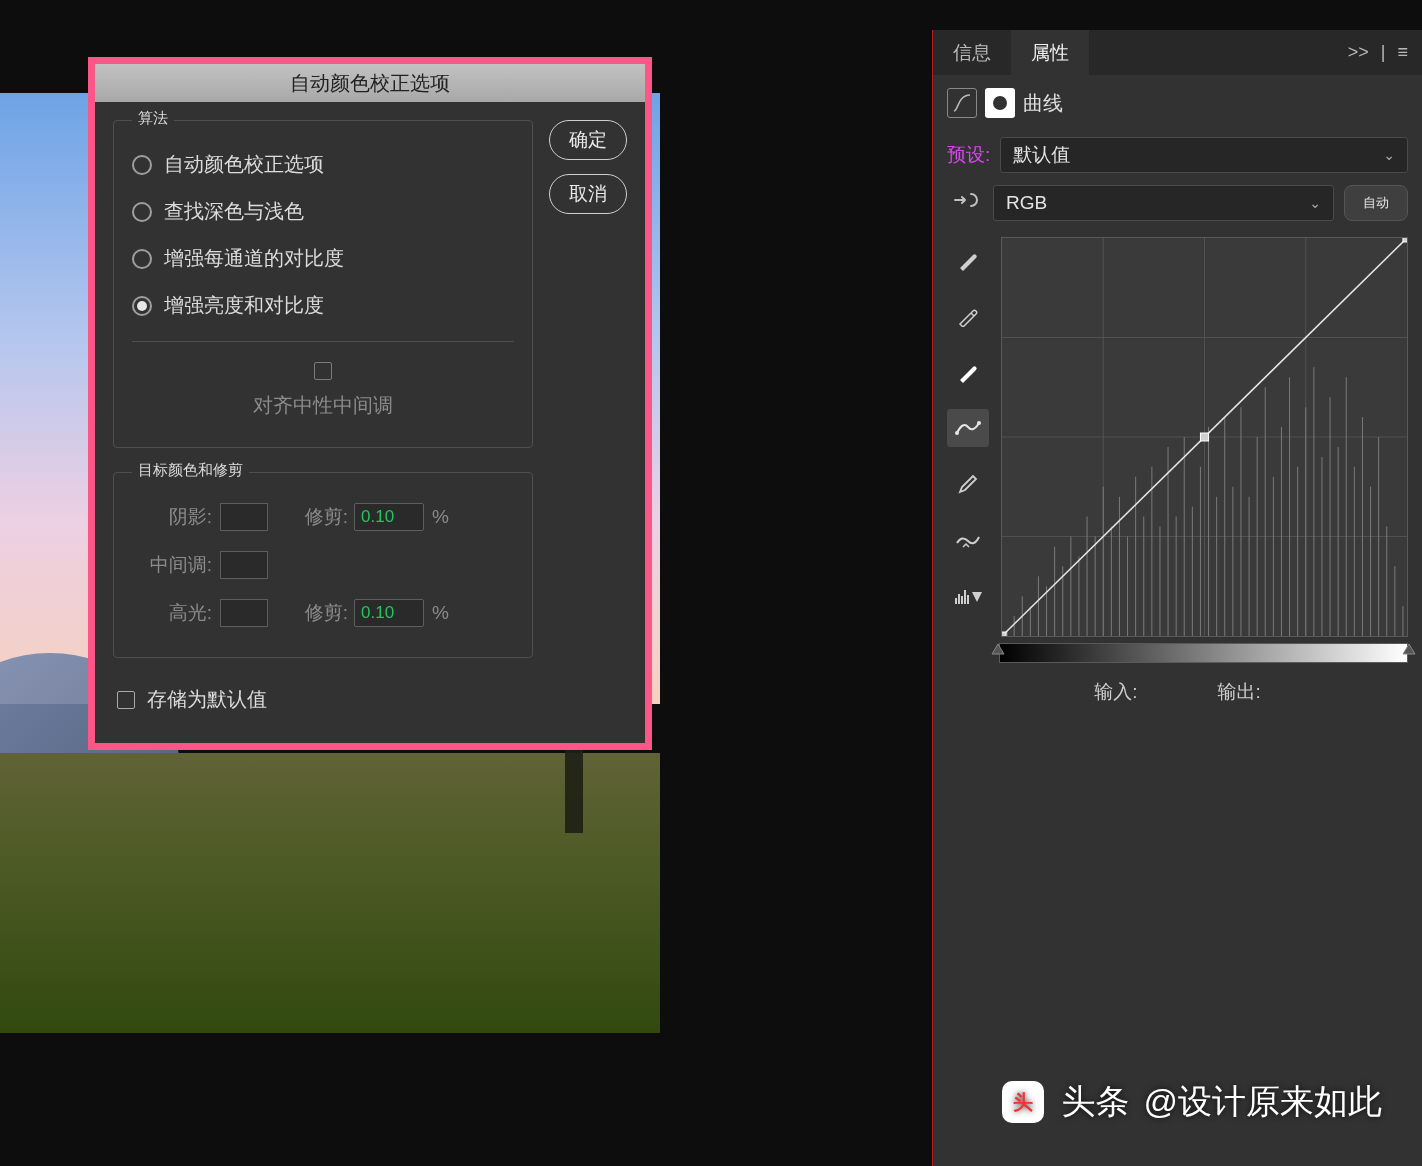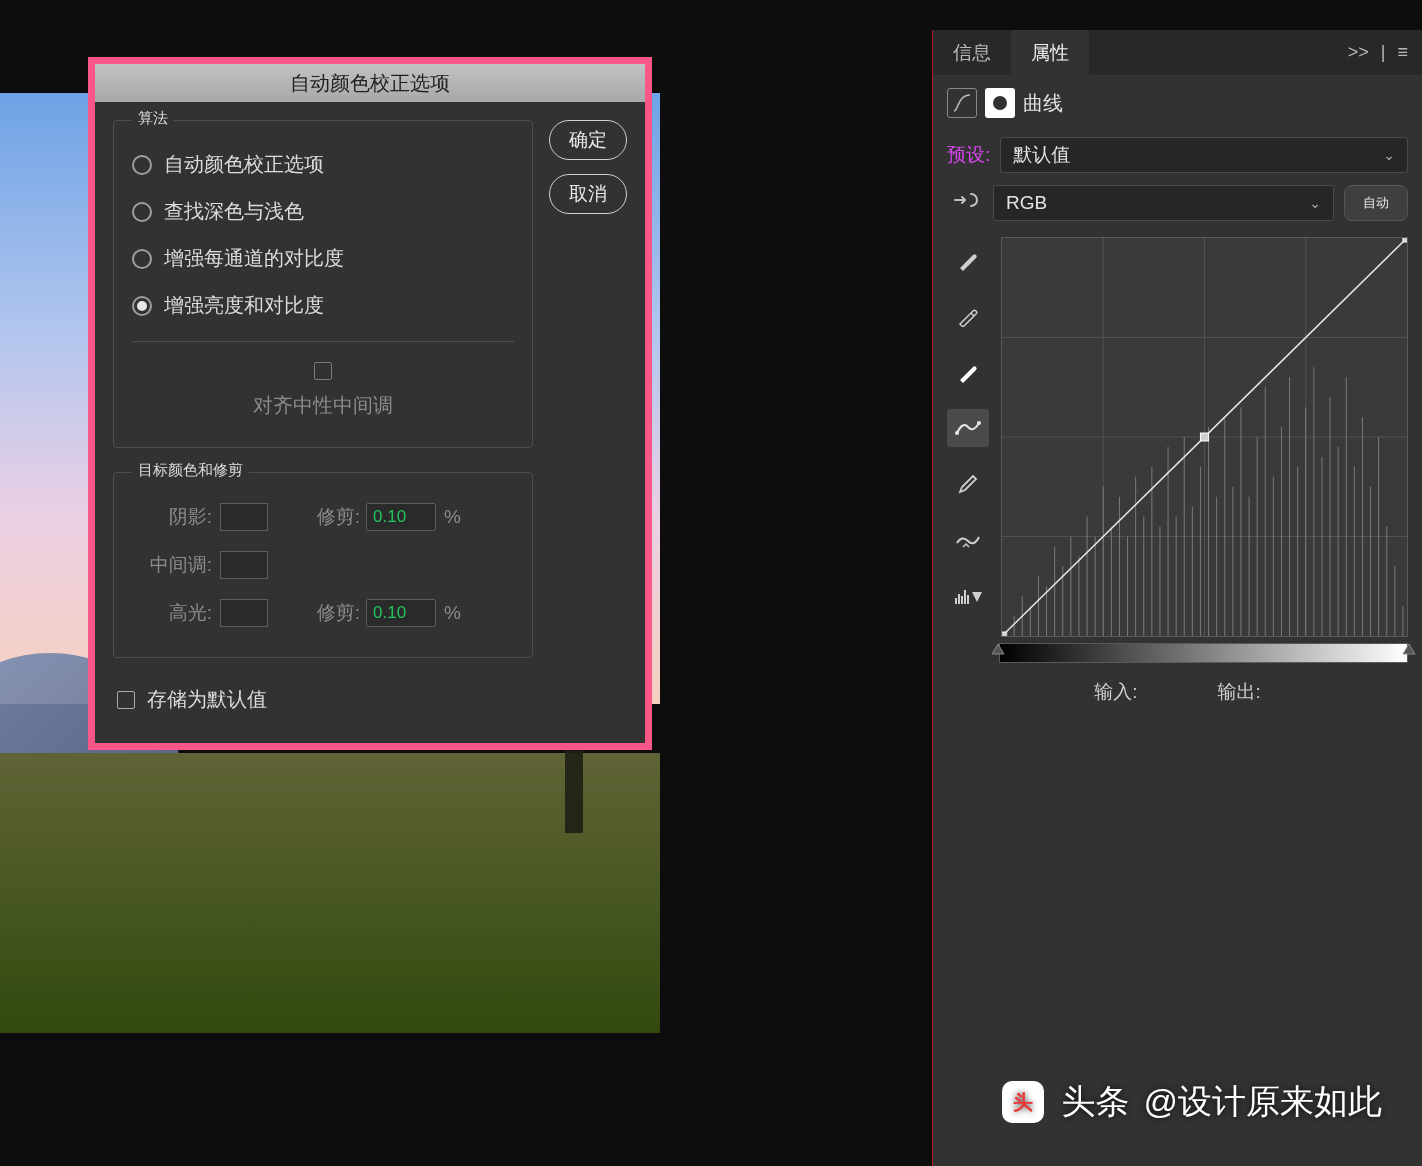--- a/index.html
+++ b/index.html
@@ -343,21 +343,21 @@
     color: #8b8b8b;
   }
   .targets .tlbl { width: 80px; text-align: right; margin-right: 8px; }
   .swatch {
     width: 48px;
     height: 28px;
     border: 1px solid #5e5e5e;
     background: #2a2a2a;
     margin-right: 30px;
   }
-  .clip-lbl { width: 50px; text-align: right; margin-right: 6px; margin-left: 12px; }
+  .clip-lbl { width: 50px; text-align: right; margin-right: 6px; }
   .num-input {
     width: 70px;
     height: 28px;
     background: #2a2a2a;
     border: 1px solid #5e5e5e;
     color: #22c55e;
     display: flex;
     align-items: center;
     padding: 0 6px;
     font-size: 17px;

